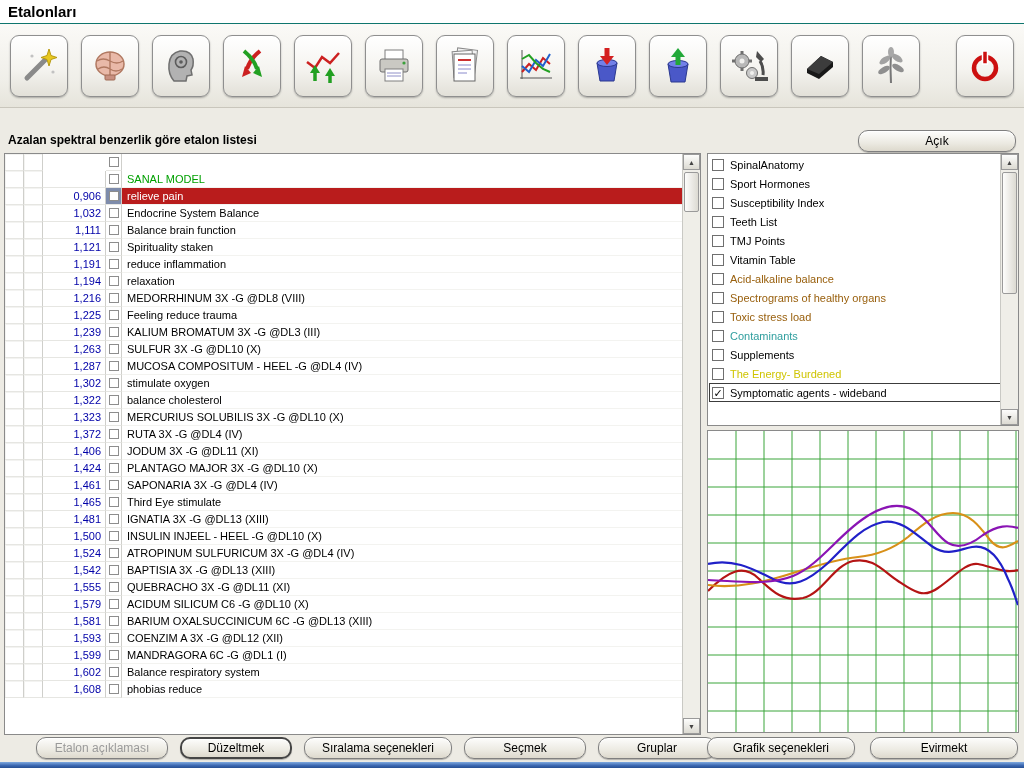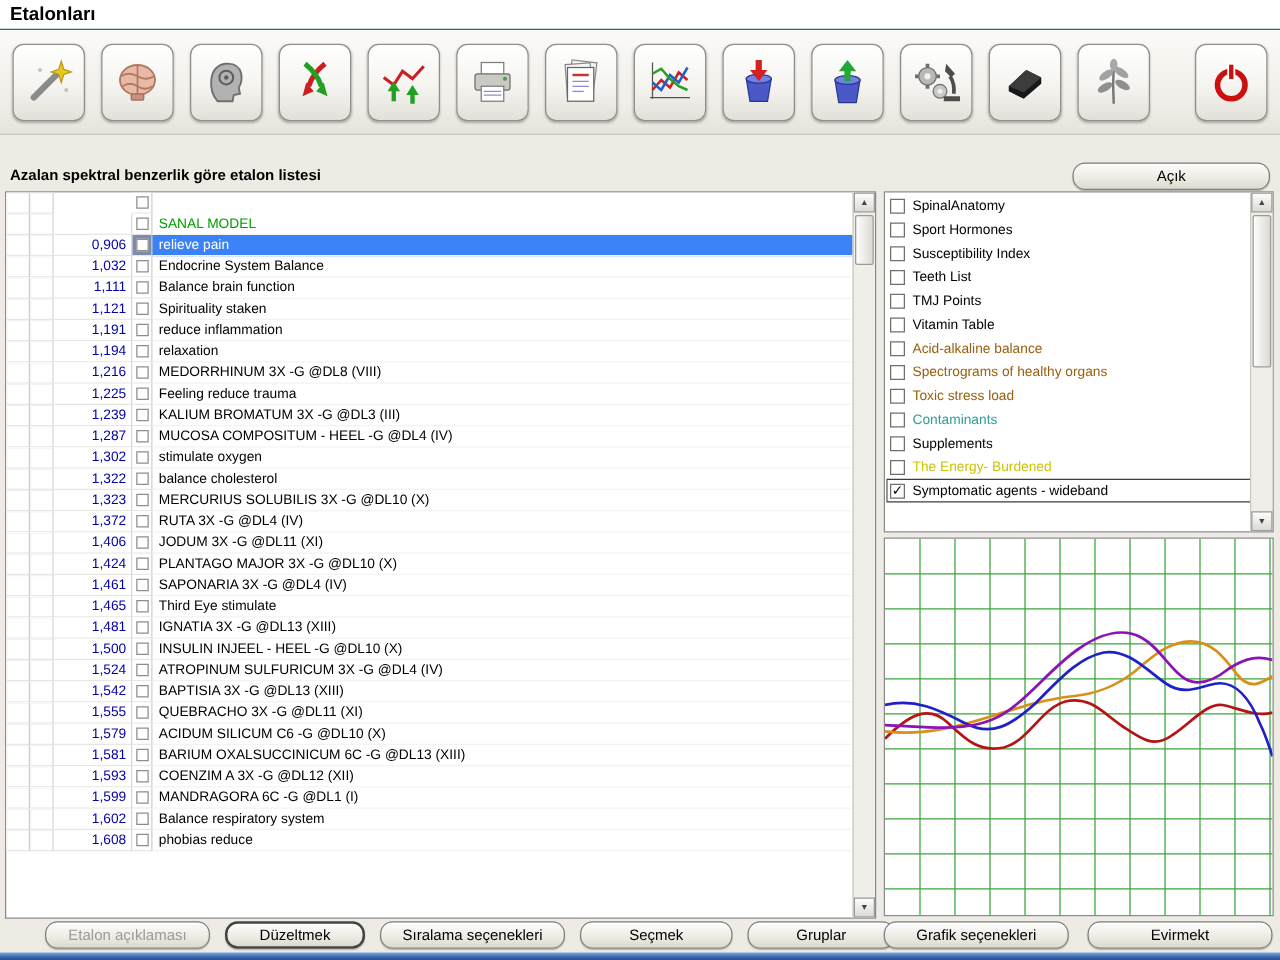--- a/index.html
+++ b/index.html
@@ -53,21 +53,21 @@
   .erow .cell{box-sizing:border-box;border-right:1px solid #cfcfcb;border-bottom:1px solid #e6e6e2;background:#fff;}
   .c1,.c2{width:19px;flex:0 0 auto;box-shadow:inset 1px 1px 0 #f3f3f1;}
   .c3{width:63px;flex:0 0 auto;font-size:11px;color:#0000a8;text-align:right;padding:2px 4px 0 0;}
   .c4{width:16px;flex:0 0 auto;display:flex;align-items:center;justify-content:center;}
   .mini-box{width:10px;height:10px;border:1px solid #8d8d8d;background:#fff;box-sizing:border-box;}
   .c5{flex:1;font-size:11px;color:#000;padding:2px 0 0 5px;border-bottom:1px solid #f3f3f0;
       white-space:nowrap;overflow:hidden;}
   .erow.blue-bold .c5,.erow.blue-bold .c3{color:#0000b6;font-weight:bold;}
   .erow.teal .c5,.erow.teal .c3{color:#008b8b;margin-top:32px;}
   .erow.green .c5{color:#00a000;}
-  .erow.selected .c5{background:#3b82f6;color:#ffffff;}
+  .erow.selected .c5{background:#b91c1c;color:#ffffff;}
   .erow.selected .c4{background:#7e8cab;}
   
   .vscroll{position:absolute;top:0;bottom:0;right:0;width:17px;background:#efeee8;border-left:1px solid #c9c9c4;}
   .sb-btn{
     position:absolute;left:0;right:0;height:16px;border:1px solid #9a9a9a;box-sizing:border-box;
     background:linear-gradient(180deg,#fdfdfc,#dcdad2);display:flex;align-items:center;justify-content:center;
     font-size:7px;color:#444;cursor:pointer;
   }
   .sb-up{top:0;} .sb-down{bottom:0;}
   .sb-thumb{
@@ -352,20 +352,29 @@
     <div class="c5">Feeling reduce trauma</div>
   </div>
       <div class="erow">
     <div class="cell c1"></div>
     <div class="cell c2"></div>
     <div class="cell c3">1,239</div>
     <div class="cell c4">
           <span class="mini-box"></span>
         </div>
     <div class="c5">KALIUM  BROMATUM  3X -G @DL3 (III)</div>
+  </div>
+      <div class="erow">
+    <div class="cell c1"></div>
+    <div class="cell c2"></div>
+    <div class="cell c3">1,263</div>
+    <div class="cell c4">
+          <span class="mini-box"></span>
+        </div>
+    <div class="c5">SULFUR 3X -G @DL10 (X)</div>
   </div>
       <div class="erow">
     <div class="cell c1"></div>
     <div class="cell c2"></div>
     <div class="cell c3">1,287</div>
     <div class="cell c4">
           <span class="mini-box"></span>
         </div>
     <div class="c5">MUCOSA  COMPOSITUM  -  HEEL -G @DL4 (IV)</div>
   </div>

